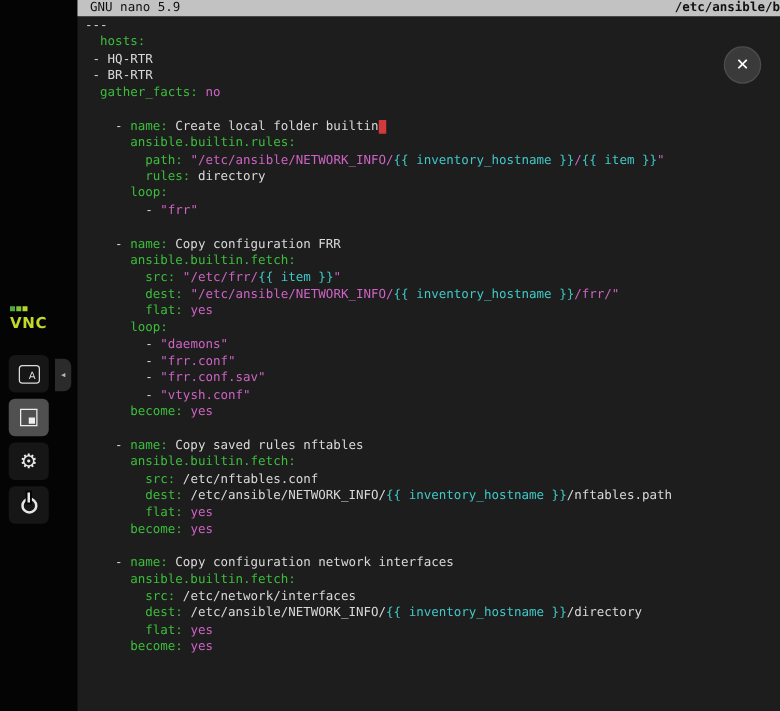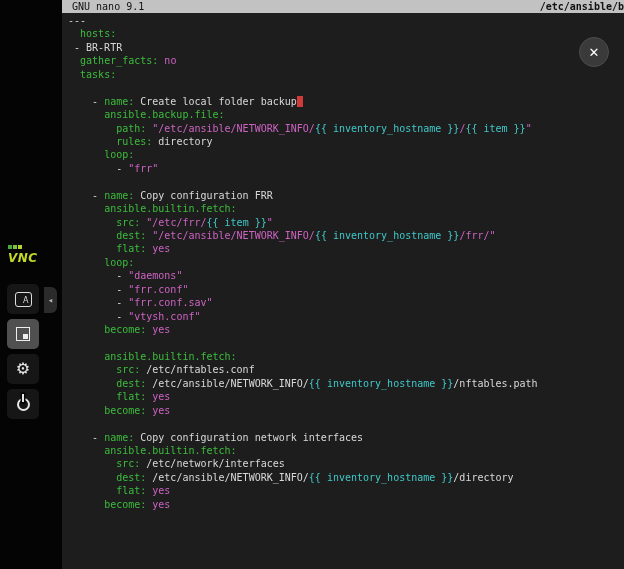--- a/index.html
+++ b/index.html
@@ -9,21 +9,21 @@
     background: #000;
     font-family: "DejaVu Sans Mono", monospace;
   }
   .stage { position: relative; width: 624px; height: 569px; background: var(--sidebar-bg, #040404); }
 
   
   .sidebar { position: absolute; left: 0; top: 0; width: 62px; height: 100%; background: var(--sidebar-bg, #040404); }
   .vnc-logo {
     position: absolute; left: 8px; top: 245px; width: 44px;
     color: var(--logo, #c3d829);
-    font-family: "DejaVu Sans", sans-serif; font-weight: bold; font-size: 12px; letter-spacing: 0.5px; font-style: italic;
+    font-family: "DejaVu Sans", sans-serif; font-weight: bold; font-size: 12px; letter-spacing: 0.5px;
   }
   .logo-pixels { display: flex; gap: 1px; margin-bottom: 2px; }
   .logo-pixels i { width: 4px; height: 4px; background: #49a942; display: block; }
   .logo-pixels i:nth-child(2) { background: #7ec437; }
   .logo-pixels i:nth-child(3) { background: #b9d32c; }
 
   .handle {
     position: absolute; left: 44px; top: 287px; width: 13px; height: 26px;
     background: #2b2b2b; border-radius: 0 6px 6px 0;
     color: #b9b9b9; font-size: 9px;
@@ -113,49 +113,50 @@
       <span class="icon-gear">⚙</span>
     </div>
 
     <div class="vbtn" style="top:389px">
       <span class="icon-power"></span>
     </div>
   </div>
 
   <div class="terminal">
     <div class="titlebar">
-      <span class="app">GNU nano 9.1</span>
+      <span class="app">GNU nano 5.9</span>
       <span class="file">/etc/ansible/b</span>
     </div>
     <div class="term-lines">
         <div class="tline"><span class="c-p">---</span></div>
         <div class="tline"><span class="c-p">  </span><span class="c-k">hosts:</span></div>
+        <div class="tline"><span class="c-p"> - HQ-RTR</span></div>
         <div class="tline"><span class="c-p"> - BR-RTR</span></div>
         <div class="tline"><span class="c-p">  </span><span class="c-k">gather_facts:</span><span class="c-p"> </span><span class="c-s">no</span></div>
-        <div class="tline"><span class="c-p">  </span><span class="c-k">tasks:</span></div>
         <div class="tline"></div>
-        <div class="tline"><span class="c-p">    - </span><span class="c-k">name:</span><span class="c-p"> Create local folder backup</span><span class="c-cur"> </span></div>
-        <div class="tline"><span class="c-p">      </span><span class="c-k">ansible.backup.file:</span></div>
+        <div class="tline"><span class="c-p">    - </span><span class="c-k">name:</span><span class="c-p"> Create local folder builtin</span><span class="c-cur"> </span></div>
+        <div class="tline"><span class="c-p">      </span><span class="c-k">ansible.builtin.rules:</span></div>
         <div class="tline"><span class="c-p">        </span><span class="c-k">path:</span><span class="c-p"> </span><span class="c-s">"/etc/ansible/NETWORK_INFO/</span><span class="c-v">{{ inventory_hostname }}</span><span class="c-s">/</span><span class="c-v">{{ item }}</span><span class="c-s">"</span></div>
         <div class="tline"><span class="c-p">        </span><span class="c-k">rules:</span><span class="c-p"> directory</span></div>
         <div class="tline"><span class="c-p">      </span><span class="c-k">loop:</span></div>
         <div class="tline"><span class="c-p">        - </span><span class="c-s">"frr"</span></div>
         <div class="tline"></div>
         <div class="tline"><span class="c-p">    - </span><span class="c-k">name:</span><span class="c-p"> Copy configuration FRR</span></div>
         <div class="tline"><span class="c-p">      </span><span class="c-k">ansible.builtin.fetch:</span></div>
         <div class="tline"><span class="c-p">        </span><span class="c-k">src:</span><span class="c-p"> </span><span class="c-s">"/etc/frr/</span><span class="c-v">{{ item }}</span><span class="c-s">"</span></div>
         <div class="tline"><span class="c-p">        </span><span class="c-k">dest:</span><span class="c-p"> </span><span class="c-s">"/etc/ansible/NETWORK_INFO/</span><span class="c-v">{{ inventory_hostname }}</span><span class="c-s">/frr/"</span></div>
         <div class="tline"><span class="c-p">        </span><span class="c-k">flat:</span><span class="c-p"> </span><span class="c-s">yes</span></div>
         <div class="tline"><span class="c-p">      </span><span class="c-k">loop:</span></div>
         <div class="tline"><span class="c-p">        - </span><span class="c-s">"daemons"</span></div>
         <div class="tline"><span class="c-p">        - </span><span class="c-s">"frr.conf"</span></div>
         <div class="tline"><span class="c-p">        - </span><span class="c-s">"frr.conf.sav"</span></div>
         <div class="tline"><span class="c-p">        - </span><span class="c-s">"vtysh.conf"</span></div>
         <div class="tline"><span class="c-p">      </span><span class="c-k">become:</span><span class="c-p"> </span><span class="c-s">yes</span></div>
         <div class="tline"></div>
+        <div class="tline"><span class="c-p">    - </span><span class="c-k">name:</span><span class="c-p"> Copy saved rules nftables</span></div>
         <div class="tline"><span class="c-p">      </span><span class="c-k">ansible.builtin.fetch:</span></div>
         <div class="tline"><span class="c-p">        </span><span class="c-k">src:</span><span class="c-p"> /etc/nftables.conf</span></div>
         <div class="tline"><span class="c-p">        </span><span class="c-k">dest:</span><span class="c-p"> /etc/ansible/NETWORK_INFO/</span><span class="c-v">{{ inventory_hostname }}</span><span class="c-p">/nftables.path</span></div>
         <div class="tline"><span class="c-p">        </span><span class="c-k">flat:</span><span class="c-p"> </span><span class="c-s">yes</span></div>
         <div class="tline"><span class="c-p">      </span><span class="c-k">become:</span><span class="c-p"> </span><span class="c-s">yes</span></div>
         <div class="tline"></div>
         <div class="tline"><span class="c-p">    - </span><span class="c-k">name:</span><span class="c-p"> Copy configuration network interfaces</span></div>
         <div class="tline"><span class="c-p">      </span><span class="c-k">ansible.builtin.fetch:</span></div>
         <div class="tline"><span class="c-p">        </span><span class="c-k">src:</span><span class="c-p"> /etc/network/interfaces</span></div>
         <div class="tline"><span class="c-p">        </span><span class="c-k">dest:</span><span class="c-p"> /etc/ansible/NETWORK_INFO/</span><span class="c-v">{{ inventory_hostname }}</span><span class="c-p">/directory</span></div>

